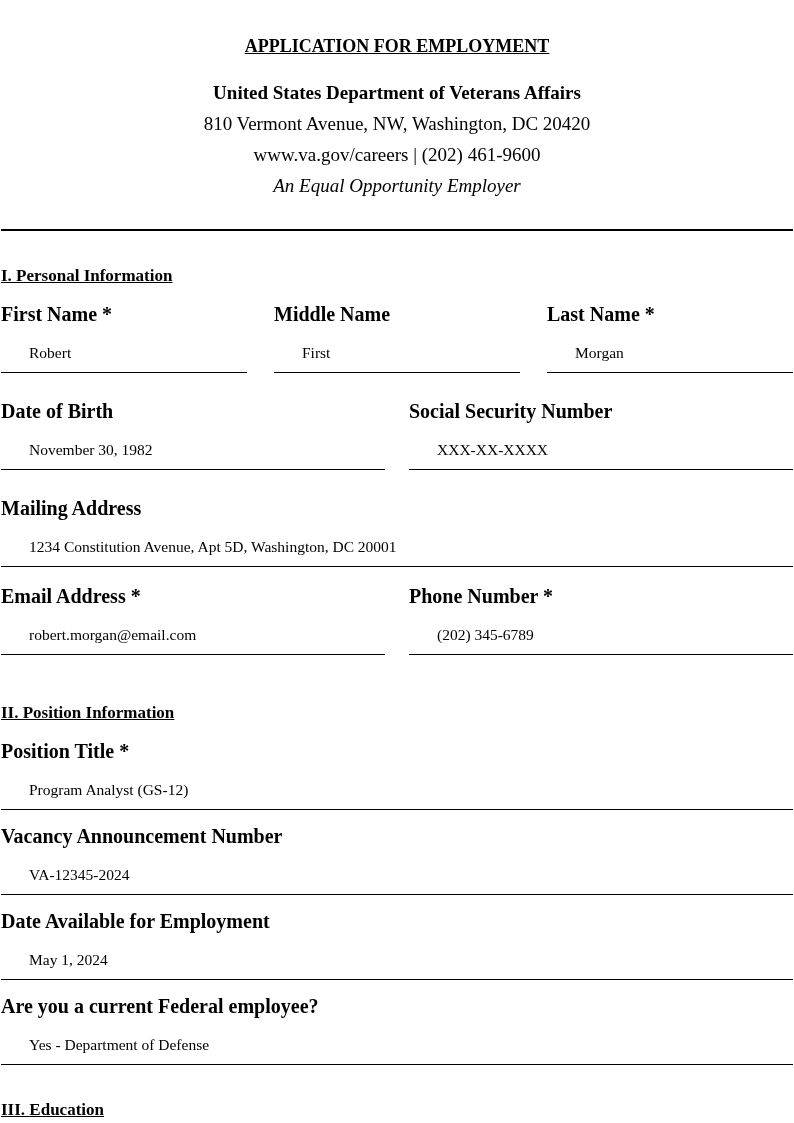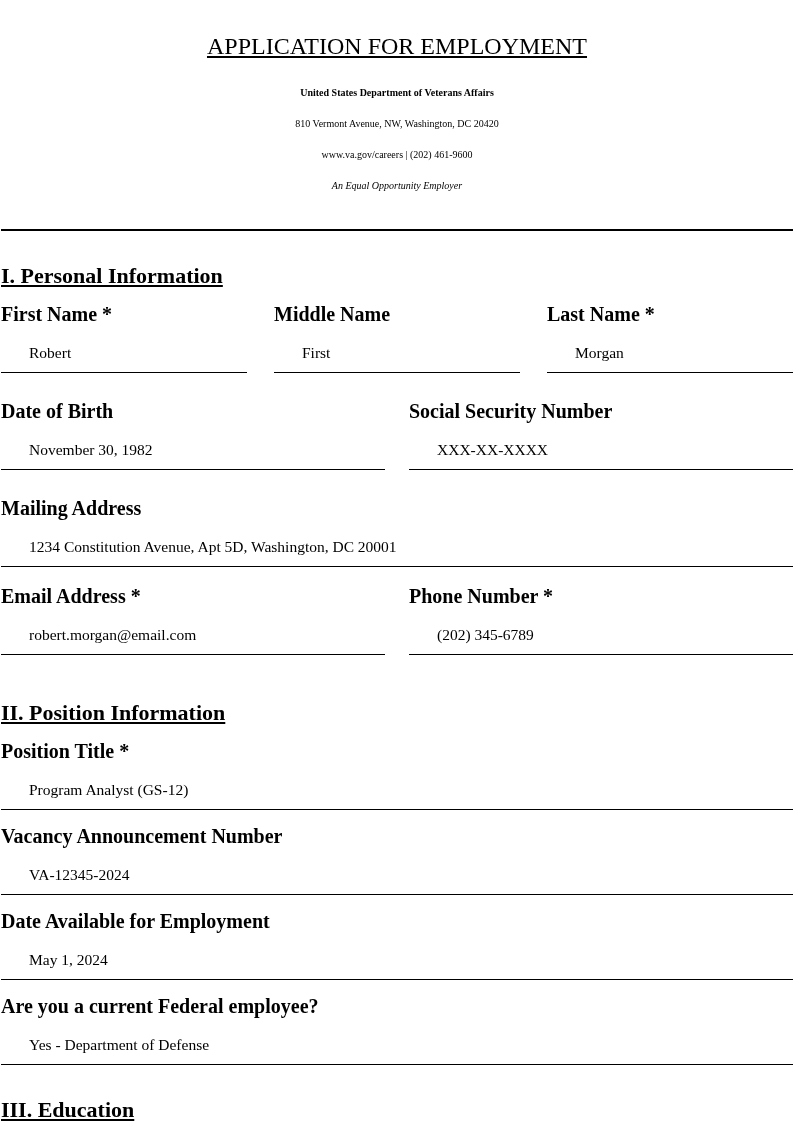--- a/index.html
+++ b/index.html
@@ -4,30 +4,30 @@
 <style>
   html, body { margin: 0; padding: 0; background: #ffffff; }
   body { font-family: "Liberation Serif", serif; color: #000000; }
   .page {
     width: 794px; height: 1123px; box-sizing: border-box;
     padding: 0 1px; overflow: hidden; background: #ffffff; position: relative;
   }
   
   .doc-header { text-align: center; padding-top: 33px; }
   .doc-title {
-    font-size: 24px; line-height: 26px; margin: 0; font-weight: normal;
+    font-size: 18px; line-height: 26px; margin: 0; font-weight: bold;
     text-decoration: underline;
   }
-  .hdr-line { font-size: 10px; line-height: 17px; margin: 14px 16px 0; }
+  .hdr-line { font-size: 19px; line-height: 17px; margin: 14px 16px 0; }
   .hdr-org { font-weight: bold; margin-top: 25px; }
   .hdr-tagline { font-style: italic; }
   .header-rule { border: none; border-top: 2px solid #000; margin: 35px 0 0; }
   
   .section-heading {
-    font-size: 22px; line-height: 21px; font-weight: bold;
+    font-size: 17px; line-height: 21px; font-weight: bold;
     text-decoration: underline; margin: 34px 0 20px;
   }
   .section-heading.after-fields { margin-top: 47px; }
   .section-heading.last { margin-top: 34px; margin-bottom: 0; }
   
   .row { margin: 0 0 30px; }
   .row.cols-3 { display: grid; grid-template-columns: 1fr 1fr 1fr; column-gap: 27px; }
   .row.cols-2 { display: grid; grid-template-columns: 1fr 1fr; column-gap: 24px; }
   .row.tight { margin-bottom: 21px; }
   .row.single { margin-bottom: 18px; }

